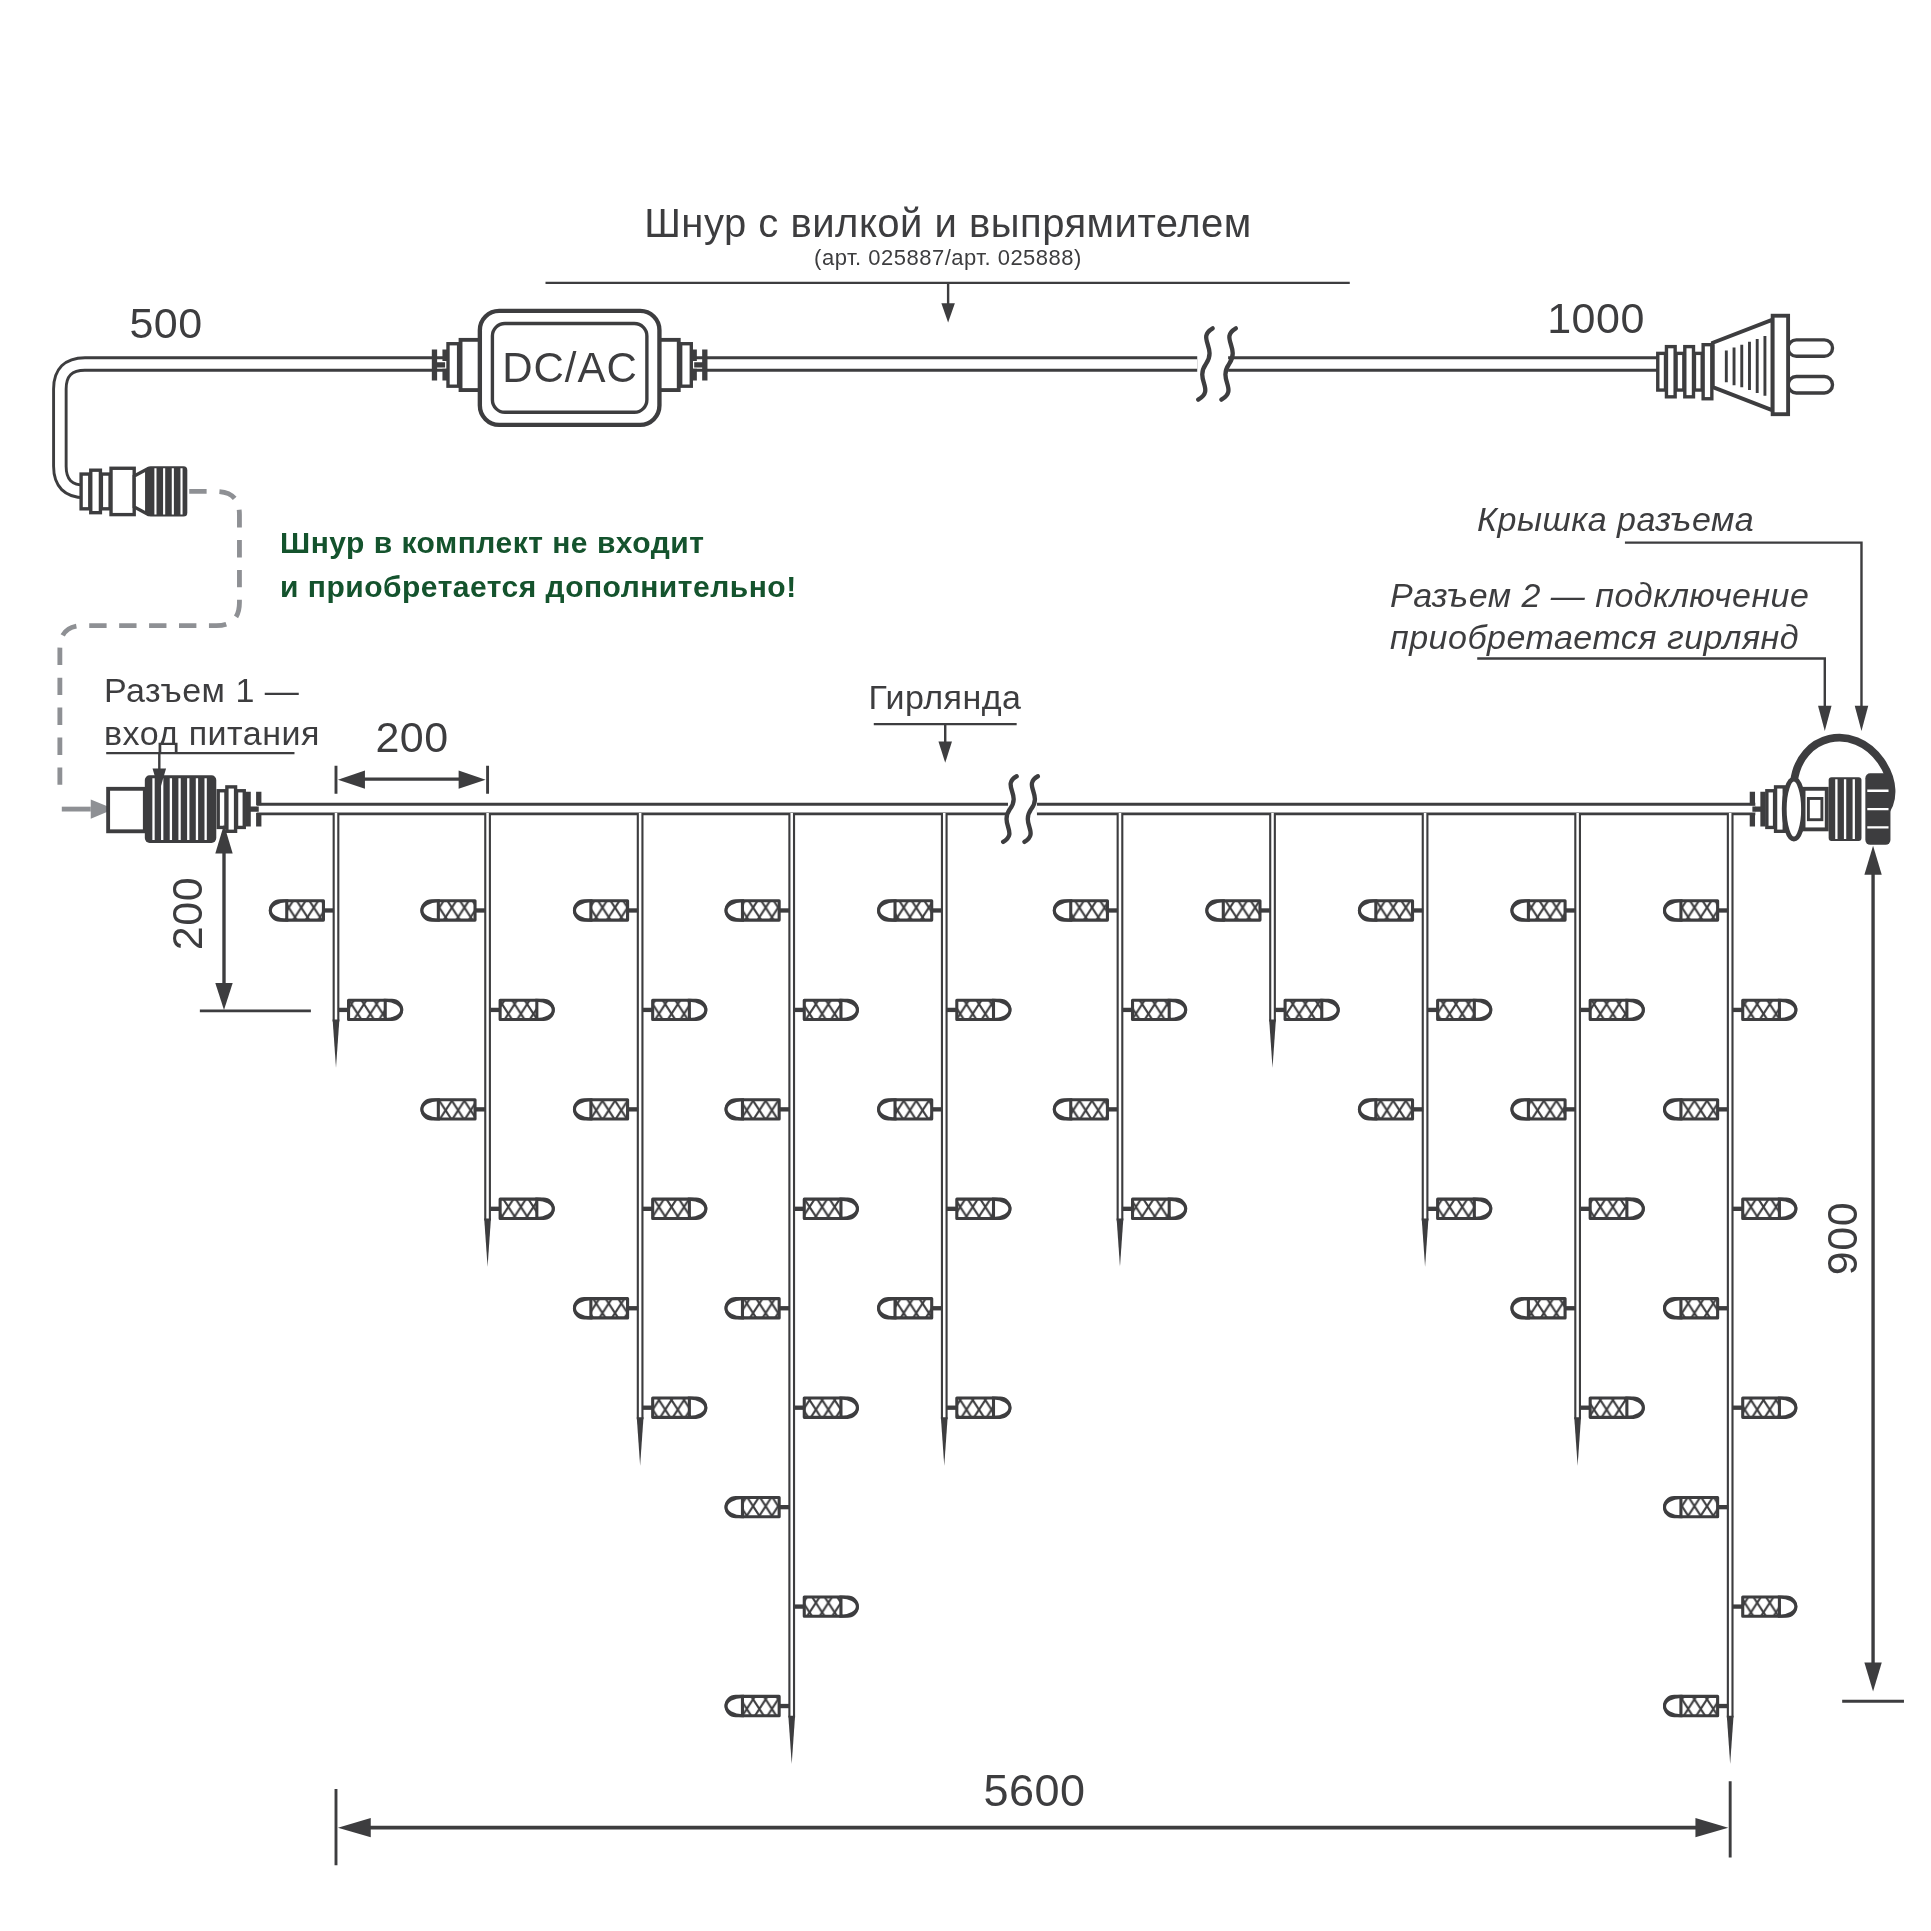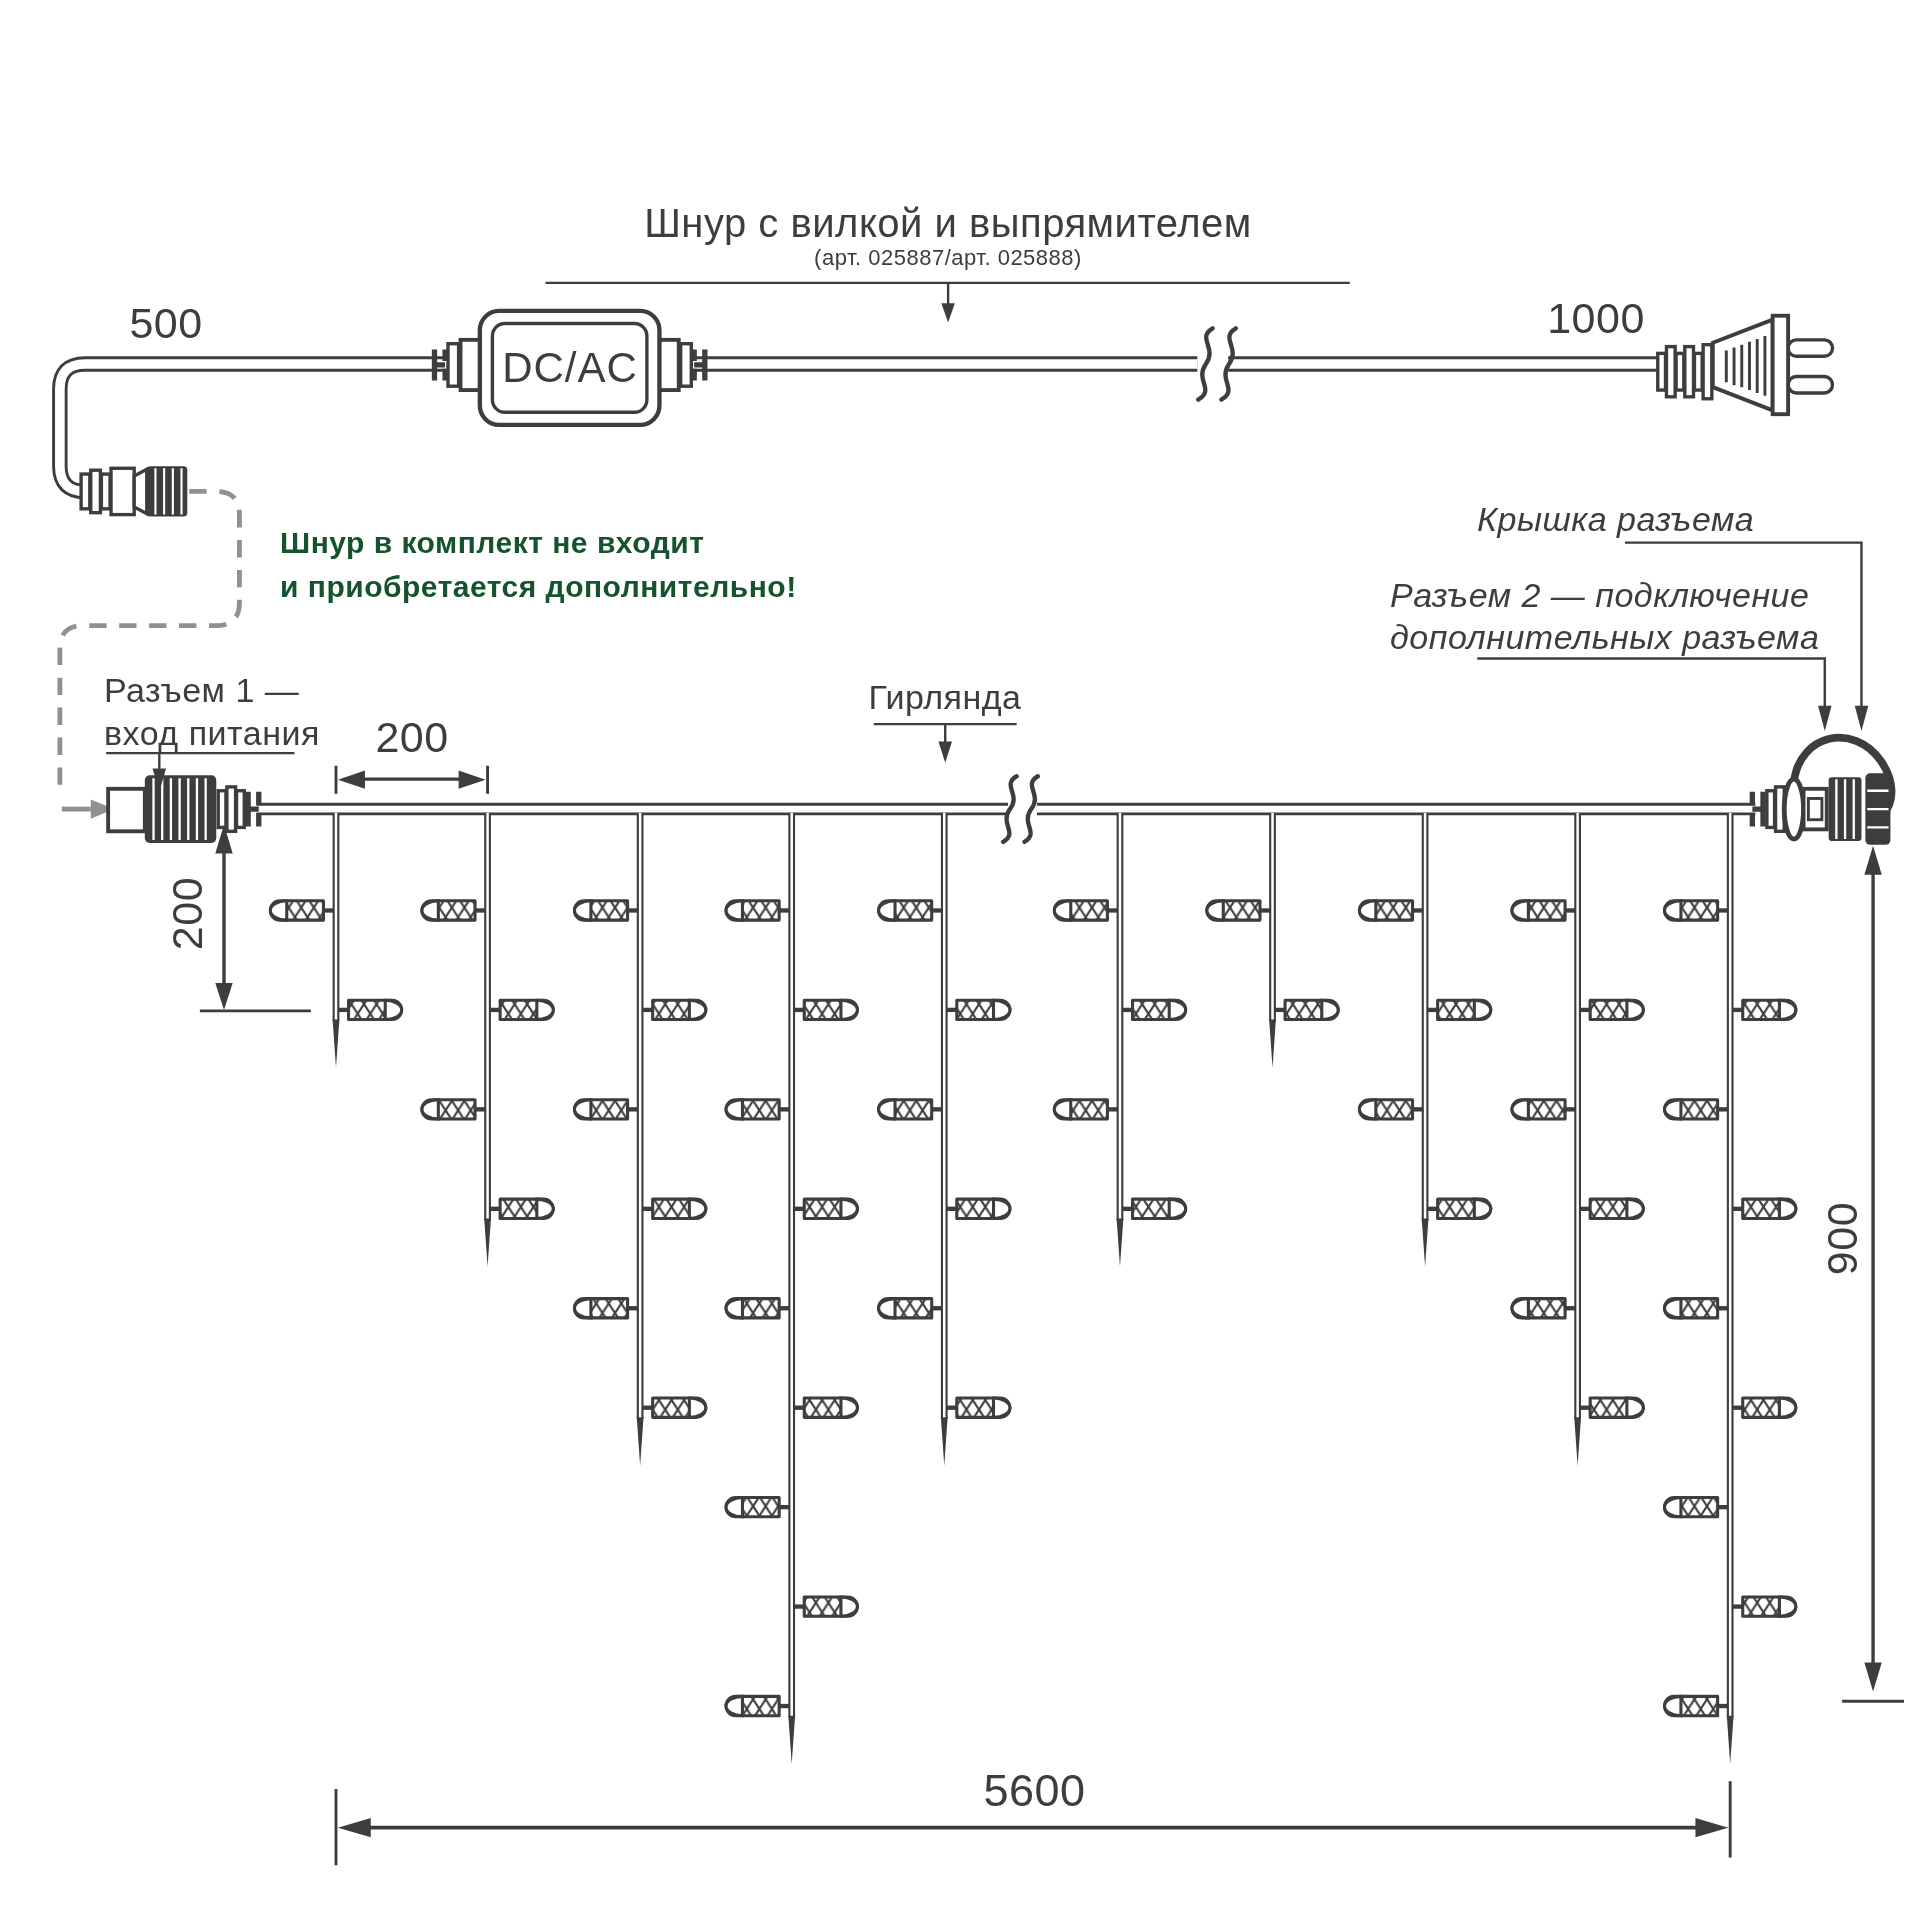--- a/index.html
+++ b/index.html
@@ -370,21 +370,21 @@
   <div class="lbl dim center" style="left:108px;top:299px;width:116px;">500</div>
   <div class="lbl dim center" style="left:1538px;top:294px;width:116px;">1000</div>
 
   <div class="lbl t-box dcac" style="left:480px;top:311px;width:180px;height:114px;">DC/AC</div>
 
   <div class="lbl t-note" style="left:280px;top:521px;">Шнур в комплект не входит</div>
   <div class="lbl t-note" style="left:280px;top:565px;">и приобретается дополнительно!</div>
 
   <div class="lbl t-label right" style="left:1477px;top:498px;width:386px;">Крышка разъема</div>
   <div class="lbl t-label right" style="left:1390px;top:574px;width:434px;">Разъем 2 — подключение</div>
-  <div class="lbl t-label right" style="left:1390px;top:616px;width:434px;">дополнительных разъема</div>
+  <div class="lbl t-label right" style="left:1390px;top:616px;width:434px;">приобретается гирлянд</div>
 
   <div class="lbl t-label" style="left:104px;top:669px;">Разъем 1 —</div>
   <div class="lbl t-label" style="left:104px;top:712px;">вход питания</div>
 
   <div class="lbl t-label center" style="left:752px;top:676px;width:386px;">Гирлянда</div>
 
   <div class="lbl dim center" style="left:354px;top:713px;width:116px;">200</div>
 
   <div class="lbl dim center rot" style="left:129px;top:889px;width:116px;">200</div>
 

